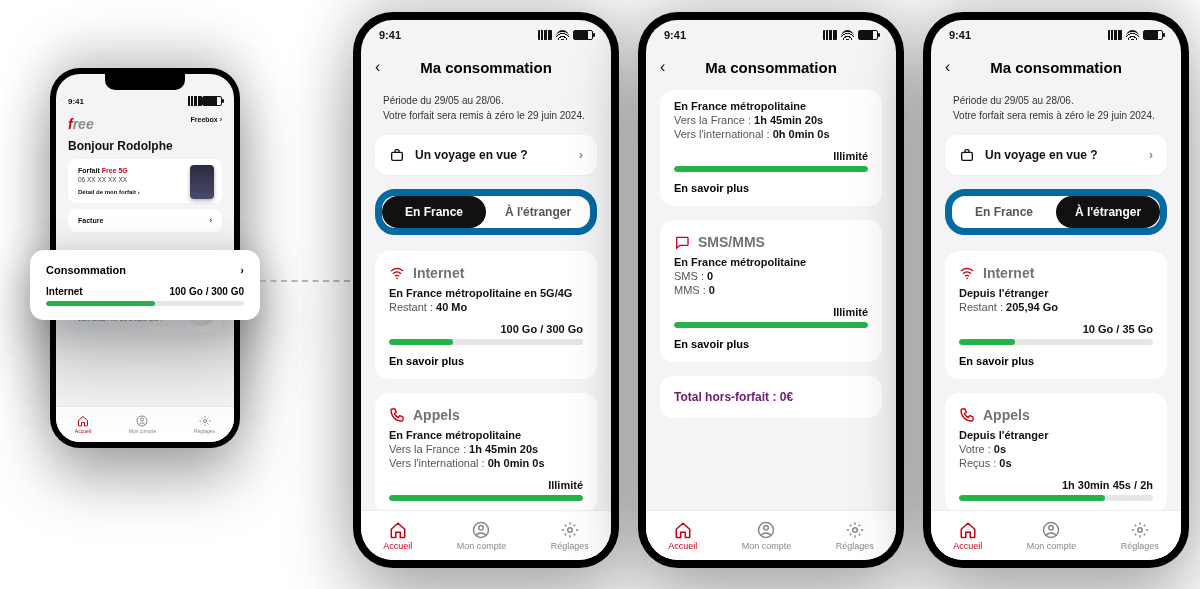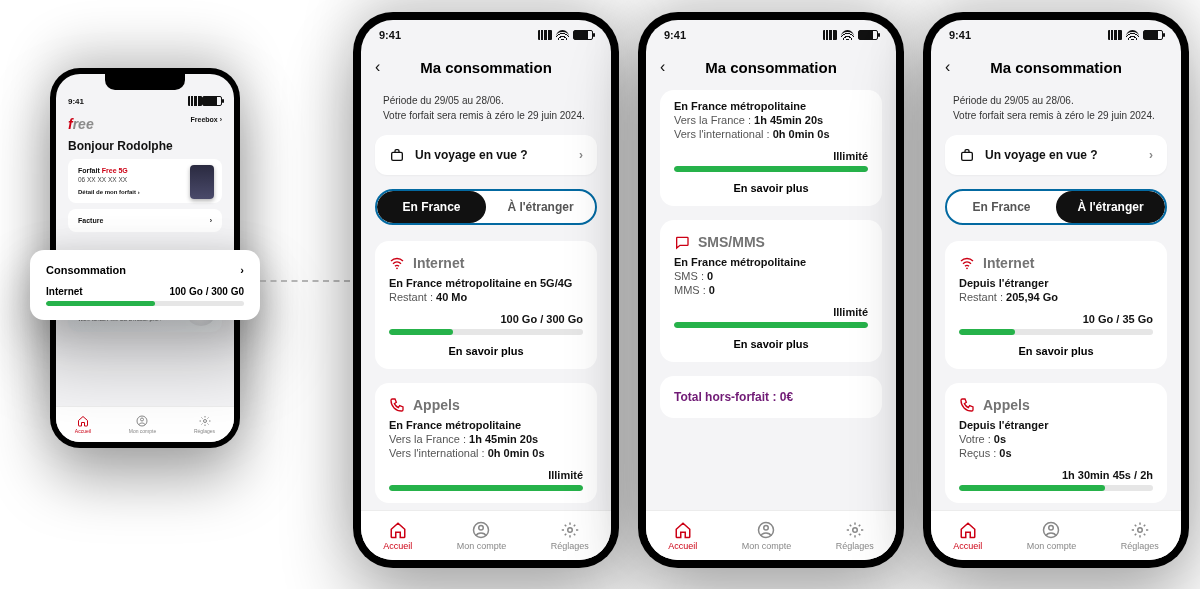--- a/index.html
+++ b/index.html
@@ -56,31 +56,31 @@
   .batt{width:20px;height:10px;border:1px solid #111;border-radius:2px;position:relative;}
   .batt::after{content:"";position:absolute;right:-3px;top:2px;width:2px;height:4px;background:#111;border-radius:1px;}
   .batt>i{display:block;width:80%;height:100%;background:#111;}
   .hdr{display:flex;align-items:center;justify-content:center;position:relative;height:34px;}
   .hdr .back{position:absolute;left:14px;font-size:16px;color:#111;}
   .hdr .title{font-size:15px;font-weight:700;}
   .body{flex:1;overflow:hidden;padding:6px 14px 0 14px;}
   .period{font-size:10px;color:#333;line-height:1.45;margin:4px 8px 12px;}
   .pill-row{background:#fff;border-radius:12px;padding:12px 14px;display:flex;align-items:center;gap:10px;font-size:12px;font-weight:600;color:#111;margin-bottom:14px;box-shadow:0 1px 2px rgba(0,0,0,.04);}
   .pill-row .chev{margin-left:auto;color:#888;font-size:12px;}
-  .seg{display:flex;border:2px solid #0369a1;border-radius:20px;background:#fff;overflow:hidden;margin-bottom:16px;}
+  .seg{display:flex;border:7px solid #0369a1;border-radius:20px;background:#fff;overflow:hidden;margin-bottom:16px;}
   .seg>div{flex:1;text-align:center;padding:9px 0;font-size:12px;font-weight:600;color:#555;}
   .seg>div.on{background:#111;color:#fff;border-radius:20px;}
   .card{background:#fff;border-radius:14px;padding:14px 14px 12px;margin-bottom:14px;}
   .card .ctitle{display:flex;align-items:center;gap:8px;font-size:14px;font-weight:800;color:#737373;margin-bottom:6px;}
   .card .csub{font-size:11px;font-weight:700;color:#111;margin-bottom:2px;}
   .card .cinfo{font-size:11px;color:#555;margin-top:2px;}
   .card .cinfo b{color:#111;font-weight:700;}
   .card .quota{display:flex;justify-content:flex-end;font-size:11px;font-weight:700;color:#111;margin:10px 0 4px;}
   .card .bar{height:6px;}
-  .card .more{text-align:center;font-size:11px;font-weight:700;margin-top:10px;}
+  .card .more{text-align:left;font-size:11px;font-weight:700;margin-top:10px;}
   .i-red{color:#cc0014;}
   .total{background:#fff;border-radius:14px;padding:14px;font-size:12px;font-weight:700;margin-bottom:12px;}
   .total span{color:#701a75;}
   .btn-outline{background:#fff;border-radius:22px;text-align:center;padding:12px 0;font-size:12px;font-weight:600;color:#333;margin-bottom:6px;box-shadow:0 1px 2px rgba(0,0,0,.04);}
   .tabbar{height:50px;background:#fff;border-top:1px solid #ececec;display:flex;justify-content:space-around;align-items:center;}
   .tabbar .tab{display:flex;flex-direction:column;align-items:center;gap:2px;font-size:9px;color:#888;}
   .tabbar .tab.active{color:#cc0014;}
   svg{display:block;}
 </style>
 </head>

